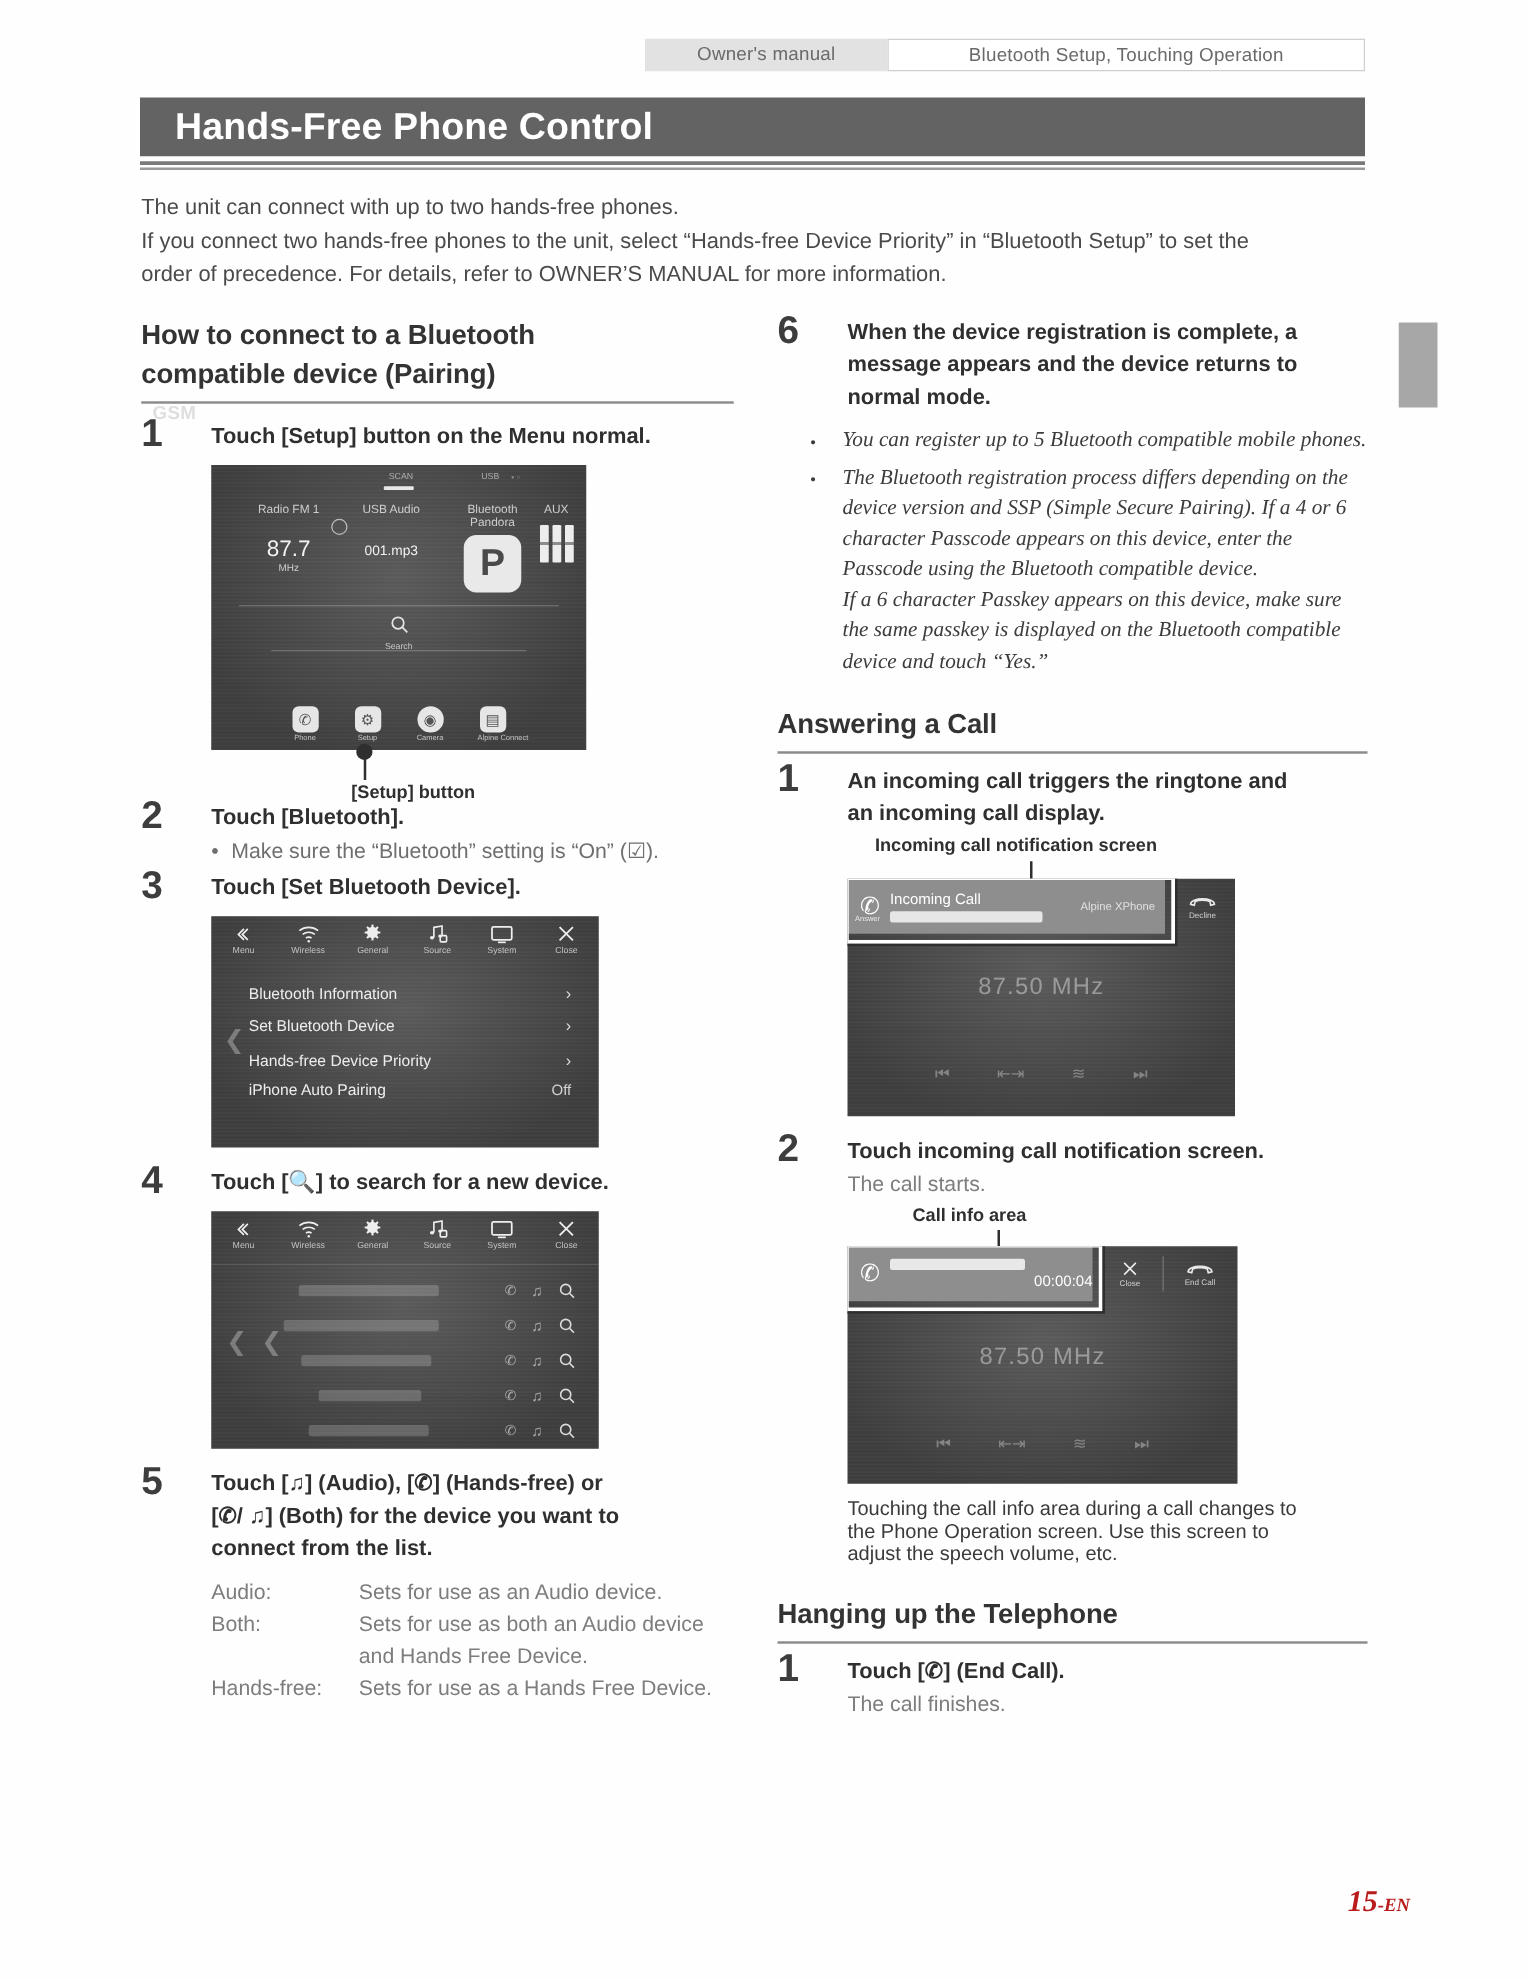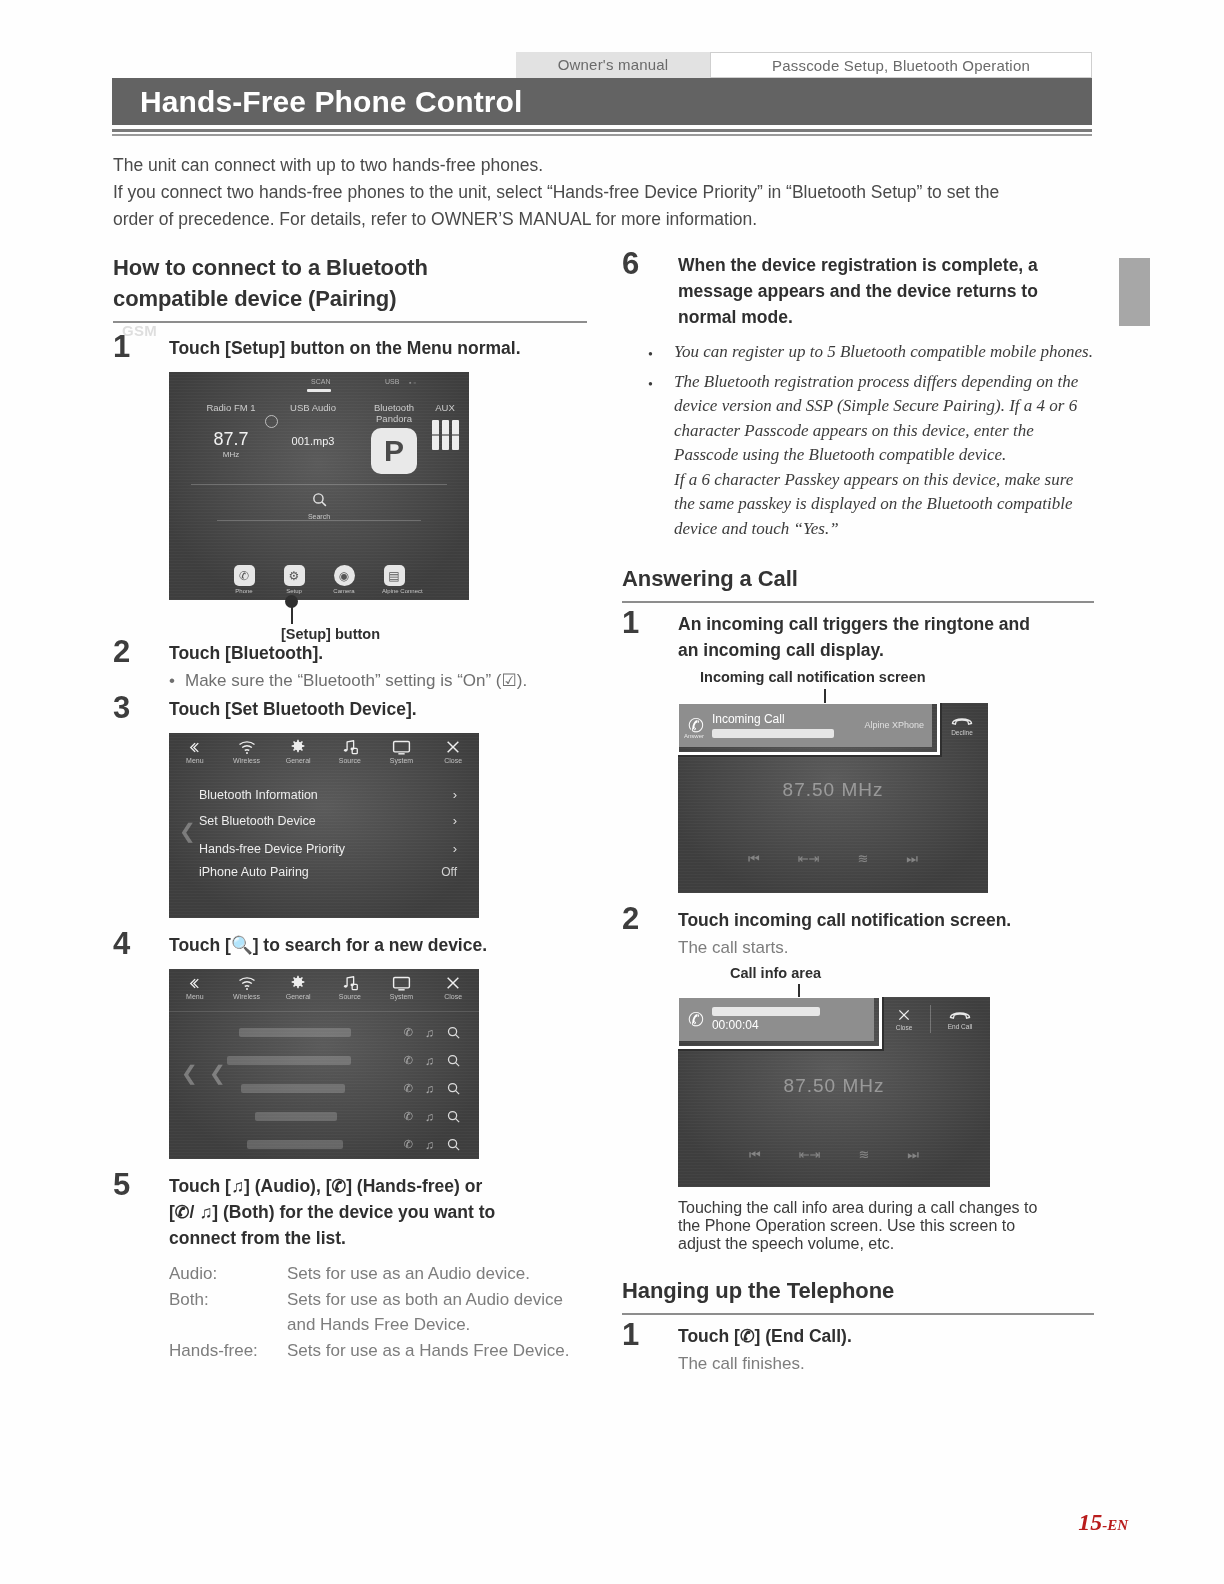--- a/index.html
+++ b/index.html
@@ -4,21 +4,21 @@
 <style>
   html,body{margin:0;padding:0;background:#fff;}
   body{
     width:1224px;height:1584px;position:relative;overflow:hidden;
     font-family:"Liberation Sans",sans-serif;color:#3a3a3a;
     -webkit-font-smoothing:antialiased;
   }
   .page{position:absolute;inset:0;background:#fefefe;}
 
   
-  .hdr-tabs{position:absolute;left:516px;top:52px;width:576px;height:26px;display:flex;}
+  .hdr-tabs{position:absolute;left:516px;top:31px;width:576px;height:26px;display:flex;}
   .hdr-tab{flex:0 0 auto;height:26px;line-height:26px;text-align:center;
       font-size:15px;color:#6a6a6a;letter-spacing:.2px;}
   .hdr-tab.left{width:194px;background:#e2e2e2;}
   .hdr-tab.right{width:382px;background:#fff;border:1px solid #cfcfcf;box-sizing:border-box;}
 
   
   .title-band{position:absolute;left:112px;top:78px;width:980px;height:47px;background:#636363;}
   .title-band .t{position:absolute;left:28px;top:7px;font-size:30px;font-weight:bold;color:#fff;letter-spacing:.1px;}
   .title-rule1{position:absolute;left:112px;top:129px;width:980px;height:3px;background:#7a7a7a;}
   .title-rule2{position:absolute;left:112px;top:134px;width:980px;height:2px;background:#9a9a9a;}
@@ -124,21 +124,21 @@
   .ghosttxt{position:absolute;color:rgba(150,150,150,.30);font-size:15px;line-height:25px;
             font-weight:bold;letter-spacing:.3px;pointer-events:none;}
 </style>
 </head>
 <body>
 
 <div class="page">
 
   <div class="hdr-tabs">
     <div class="hdr-tab left">Owner's manual</div>
-    <div class="hdr-tab right">Passcode Setup, Bluetooth Operation</div>
+    <div class="hdr-tab right">Bluetooth Setup, Touching Operation</div>
   </div>
 
   <div class="title-band">
     <div class="t">Hands-Free Phone Control</div>
   </div>
   <div class="title-rule1"></div>
   <div class="title-rule2"></div>
 
   <div class="intro">
     <div>The unit can connect with up to two hands-free phones.</div>
@@ -583,21 +583,21 @@
       <div class="cap" style="position:absolute;left:52px;top:0;">Call info area</div>
       <div class="leader" style="position:absolute;left:120px;top:19px;height:13px;"></div>
     </div>
 
     <div style="margin-left:56px;">
       <div class="shot" style="width:312px;height:190px;">
         <div class="callbar" style="left:0;width:196px;">
           <div class="ph">✆</div>
           <div style="flex:1 1 auto;">
             <div style="height:9px;width:108px;background:rgba(255,255,255,.80);border-radius:2px;"></div>
-            <div style="font-size:12px;color:#fff;margin-top:2px;">00:00:04</div>
+            <div style="font-size:12px;color:#fff;margin-top:2px;text-align:right;">00:00:04</div>
           </div>
         </div>
 
         <div class="btncol" style="left:204px;width:44px;">
           <svg width="14" height="14" viewBox="0 0 24 24" fill="none" stroke="#eee" stroke-width="2.2">
               <line x1="4" y1="4" x2="20" y2="20"></line>
               <line x1="20" y1="4" x2="4" y2="20"></line>
             </svg>
           <div class="nm">Close</div>
         </div>

